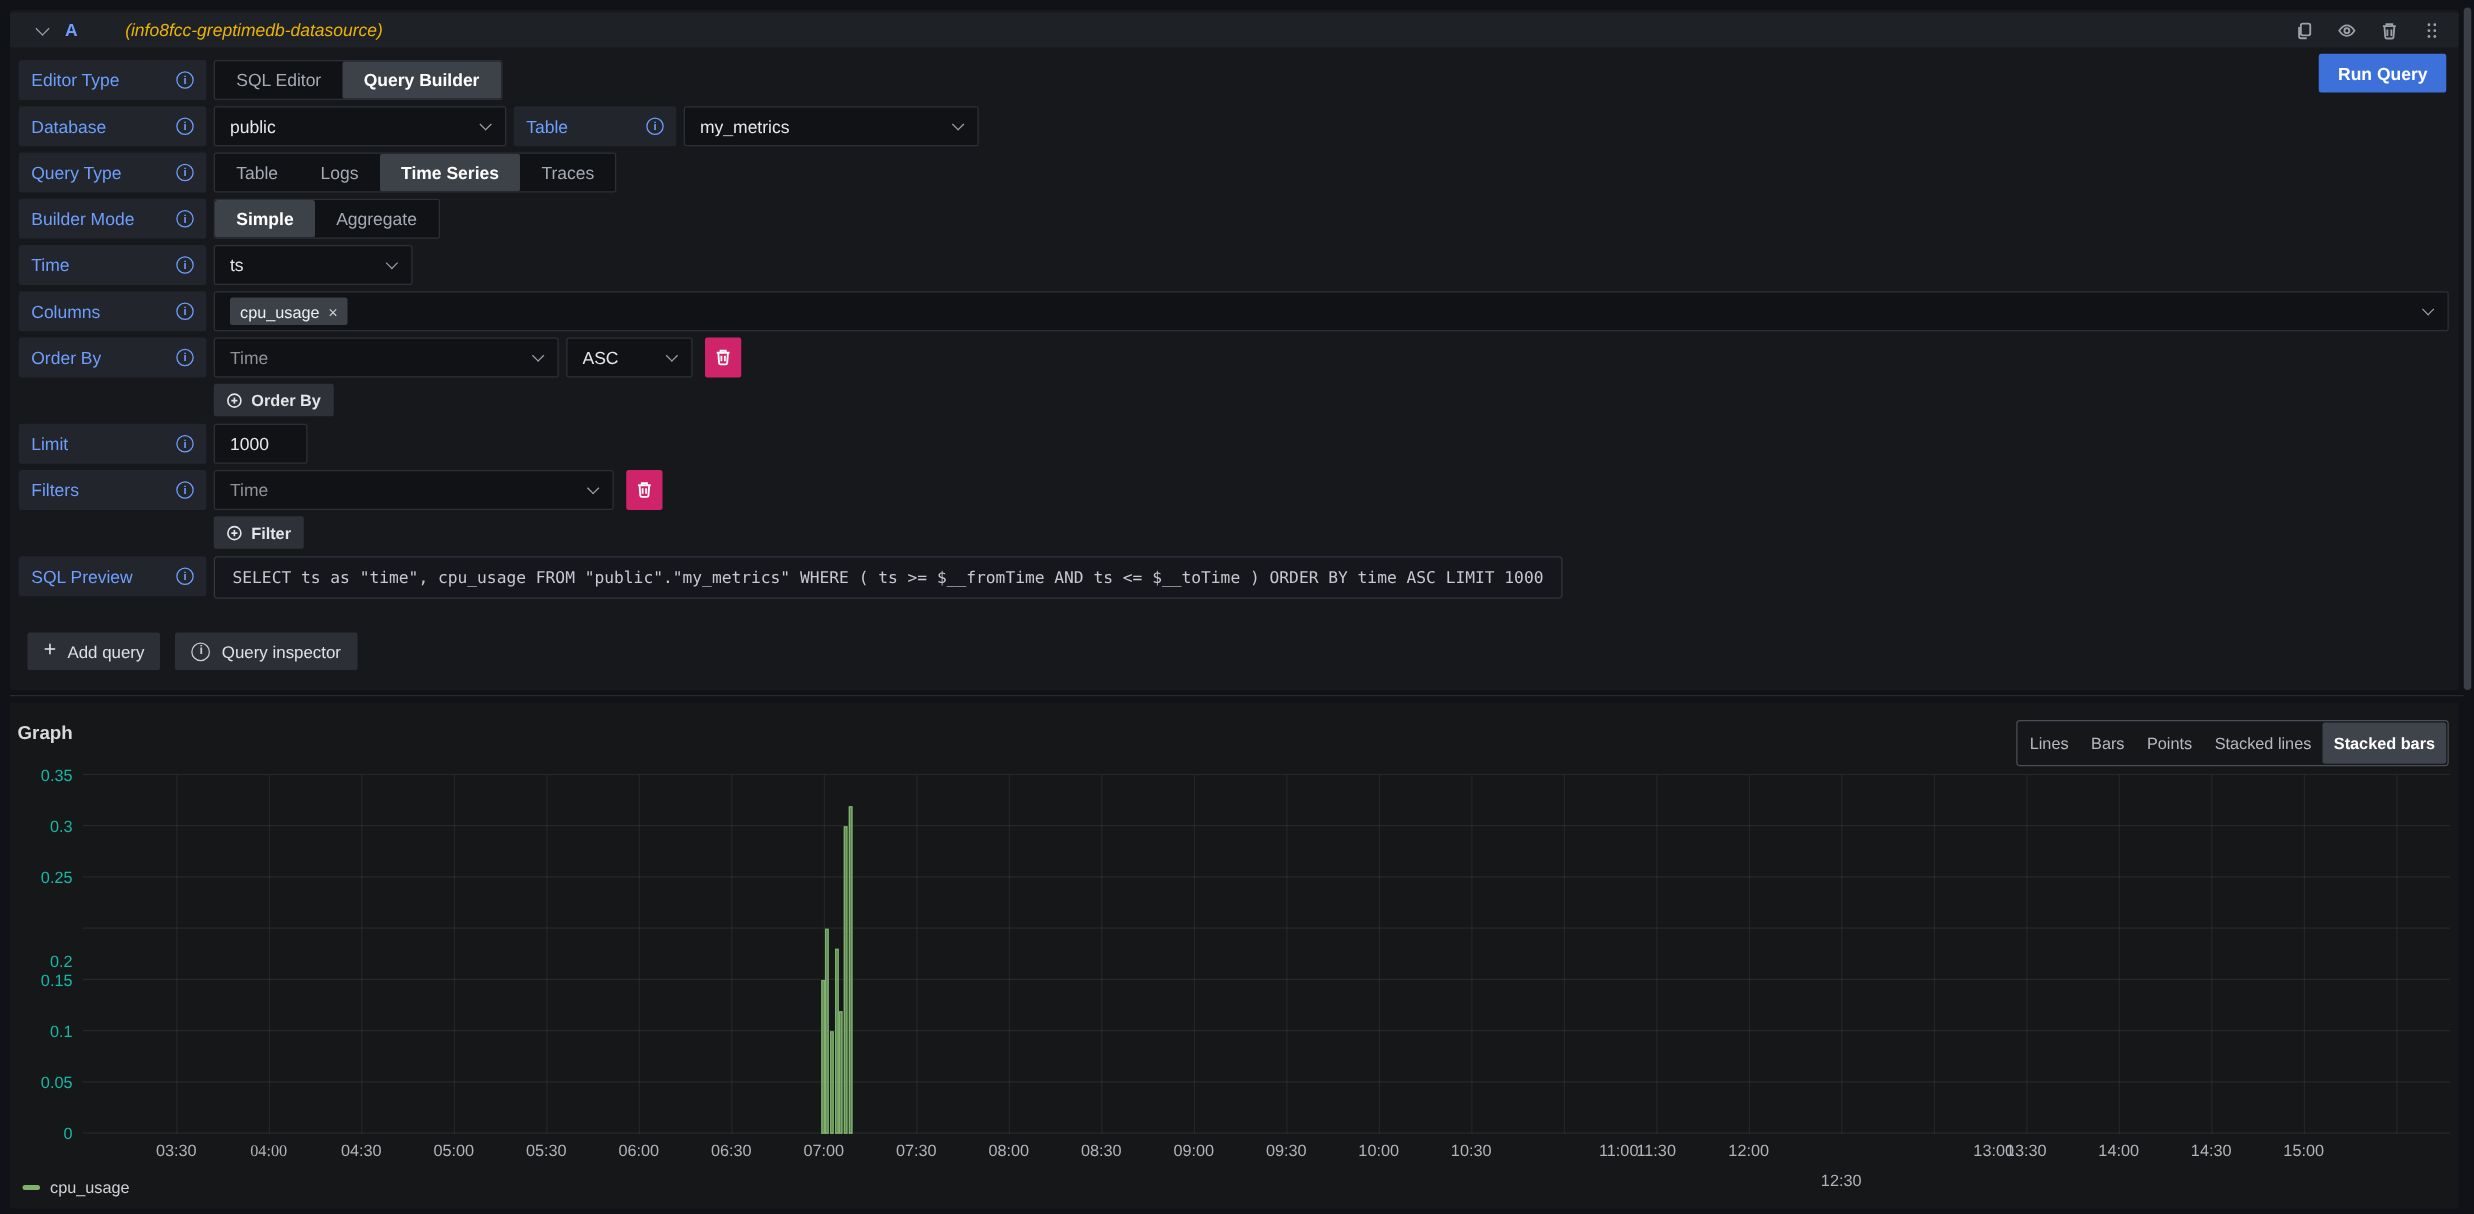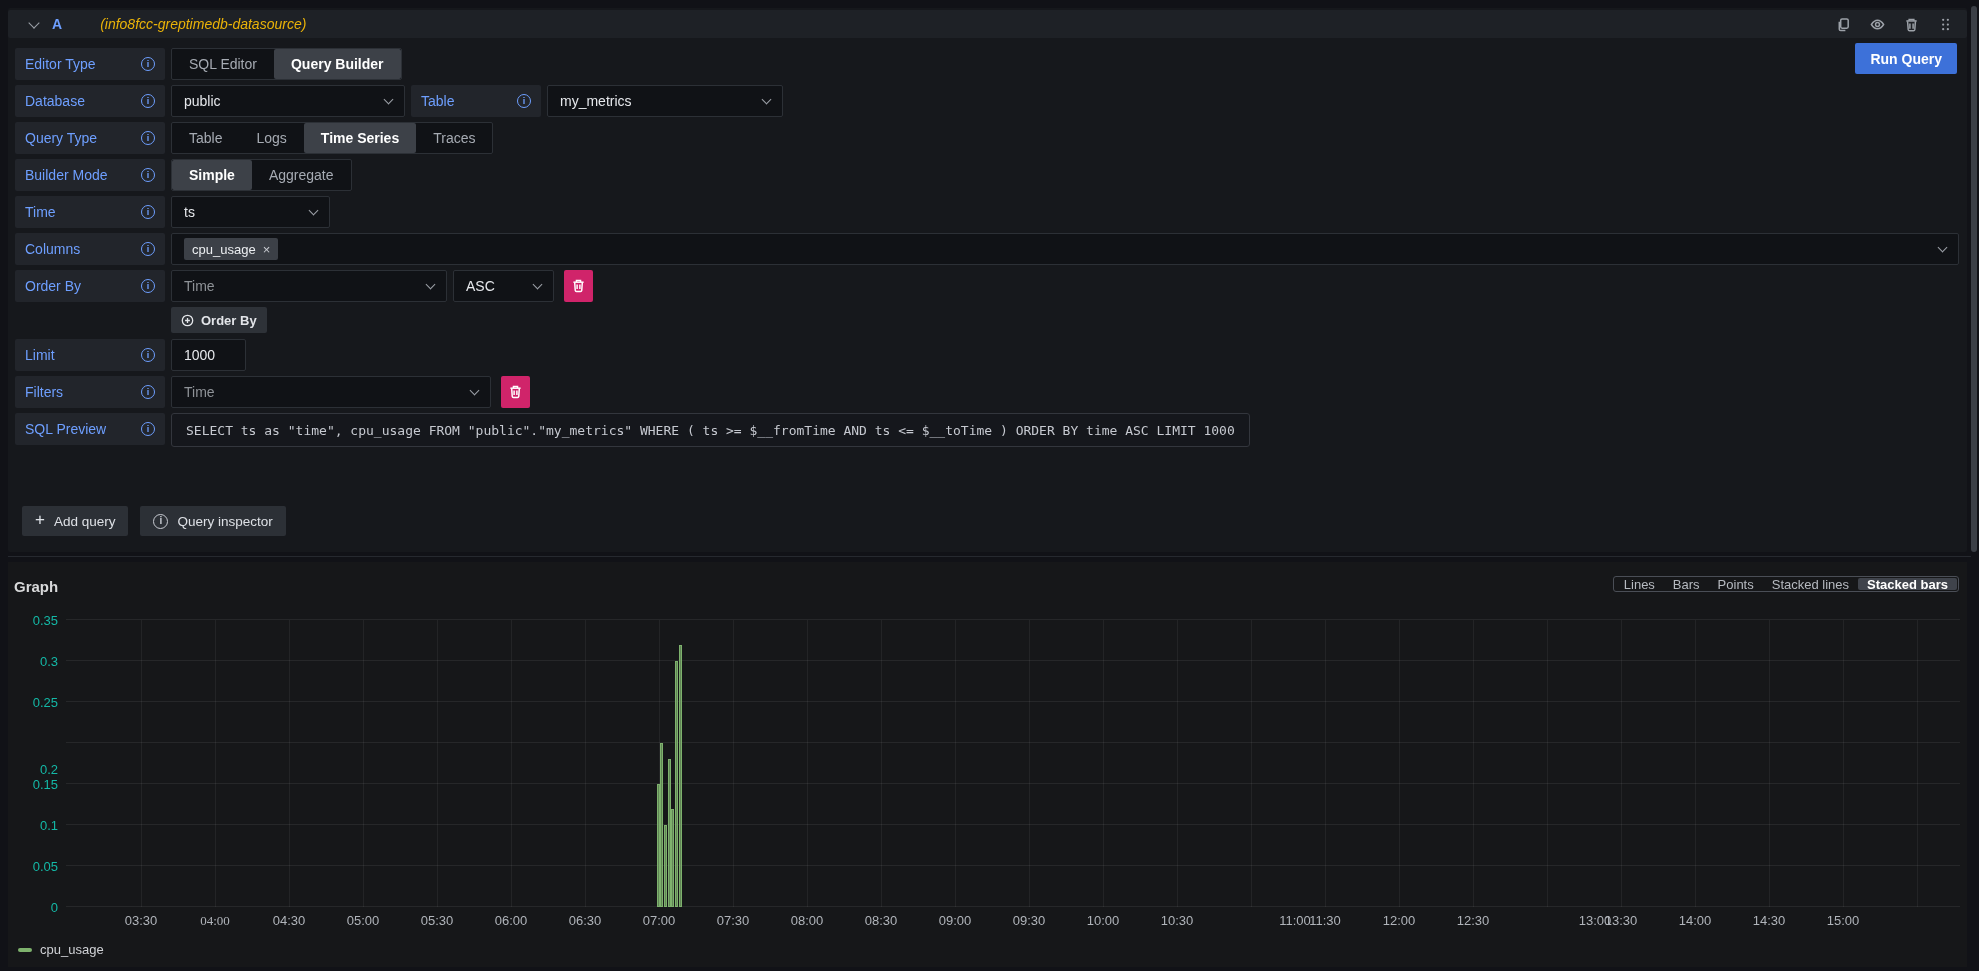--- a/index.html
+++ b/index.html
@@ -63,21 +63,21 @@
   .footer-btn { height:30px; background:#2c3036; border:none; border-radius:2px; color:#dde0e5; font-size:13.5px;
     font-weight:500; display:inline-flex; align-items:center; gap:9px; padding:0 13px; cursor:pointer; font-family:inherit; }
   .plus-glyph { font-size:17px; font-weight:400; color:#dfe3e8; margin-top:-2px; }
 
   .divider { position:absolute; left:8px; right:8px; top:556px; border-top:1px solid #26292f; }
   .scrollbar { position:absolute; right:2px; top:6px; width:6px; height:546px; background:#3b3f46; border-radius:3px; }
 
   
   .graph-panel { position:absolute; left:8px; top:562px; right:12px; height:405px; background:#161719; }
   .graph-title { position:absolute; left:6px; top:16px; font-size:15px; font-weight:bold; color:#d8d9da; }
-  .graph-tabs { position:absolute; right:8px; top:14px; height:16px; border:1px solid #4a4e56; border-radius:3px;
+  .graph-tabs { position:absolute; right:8px; top:14px; height:37px; border:1px solid #4a4e56; border-radius:3px;
     display:flex; align-items:stretch; padding:1px; }
   .gtab { display:flex; align-items:center; padding:0 9px; font-size:13px; color:#b6bac0; cursor:pointer; white-space:nowrap; }
   .gtab.active { background:#3f434b; color:#fff; font-weight:600; border-radius:2px; }
 
   .plot { position:absolute; left:58px; right:7px; top:58px; height:287px; }
   .gridline-h { position:absolute; left:0; right:0; height:1px; background:rgba(255,255,255,0.07); }
   .gridline-v { position:absolute; top:0; bottom:0; width:1px; background:rgba(255,255,255,0.06); }
   .y-axis { position:absolute; left:0; width:50px; top:58px; height:287px; }
   .y-tick { position:absolute; right:0; transform:translateY(-50%); font-size:13px; color:#14b8a6; }
   .x-axis { position:absolute; left:58px; right:7px; top:351px; height:16px; }
@@ -275,20 +275,29 @@
         <button class="danger-btn">
           <svg viewBox="0 0 14 15">
               <path d="M1.5 3.4 h11"></path>
               <path d="M4.8 3.2 v-1.5 h4.4 v1.5"></path>
               <path d="M2.9 3.7 l0.6 8.6 a1.3 1.3 0 0 0 1.3 1.1 h4.4 a1.3 1.3 0 0 0 1.3-1.1 l0.6-8.6"></path>
               <path d="M5.5 6 v4.8 M8.5 6 v4.8"></path>
             </svg>
         </button>
       </div>
 
+      <div class="row small">
+        <button class="sec-btn indent">
+          <svg viewBox="0 0 14 14">
+              <circle cx="7" cy="7" r="5.6"></circle>
+              <path d="M7 4.4 v5.2 M4.4 7 h5.2"></path>
+            </svg>
+          <span>Filter</span>
+        </button>
+      </div>
 
       <div class="row">
         <div class="label-cell">
           <span class="lbl">SQL Preview</span>
           <span class="info-i">i</span>
         </div>
         <div class="sql-box">SELECT ts as "time", cpu_usage FROM "public"."my_metrics" WHERE ( ts &gt;= $__fromTime AND ts &lt;= $__toTime ) ORDER BY time ASC LIMIT 1000</div>
       </div>
 
     </div>
@@ -382,21 +391,21 @@
         <div class="x-tick" style="left: 35.216%;">07:30</div>
         <div class="x-tick" style="left: 39.123%;">08:00</div>
         <div class="x-tick" style="left: 43.03%;">08:30</div>
         <div class="x-tick" style="left: 46.937%;">09:00</div>
         <div class="x-tick" style="left: 50.844%;">09:30</div>
         <div class="x-tick" style="left: 54.751%;">10:00</div>
         <div class="x-tick" style="left: 58.658%;">10:30</div>
         <div class="x-tick" style="left: 62.565%; margin-left: 44px;">11:00</div>
         <div class="x-tick" style="left: 66.472%;">11:30</div>
         <div class="x-tick" style="left: 70.379%;">12:00</div>
-        <div class="x-tick" style="left: 74.286%;">12:30</div>
+        <div class="x-tick" style="left: 74.286%; margin-top: 24px;">12:30</div>
         <div class="x-tick" style="left: 78.193%; margin-left: 48px;">13:00</div>
         <div class="x-tick" style="left: 82.1%;">13:30</div>
         <div class="x-tick" style="left: 86.007%;">14:00</div>
         <div class="x-tick" style="left: 89.914%;">14:30</div>
         <div class="x-tick" style="left: 93.821%;">15:00</div>
       </div>
 
     <div class="legend" id="legend">
         <span class="legend-item">
           <span class="legend-dash" style="background: rgb(126, 178, 109);"></span>

